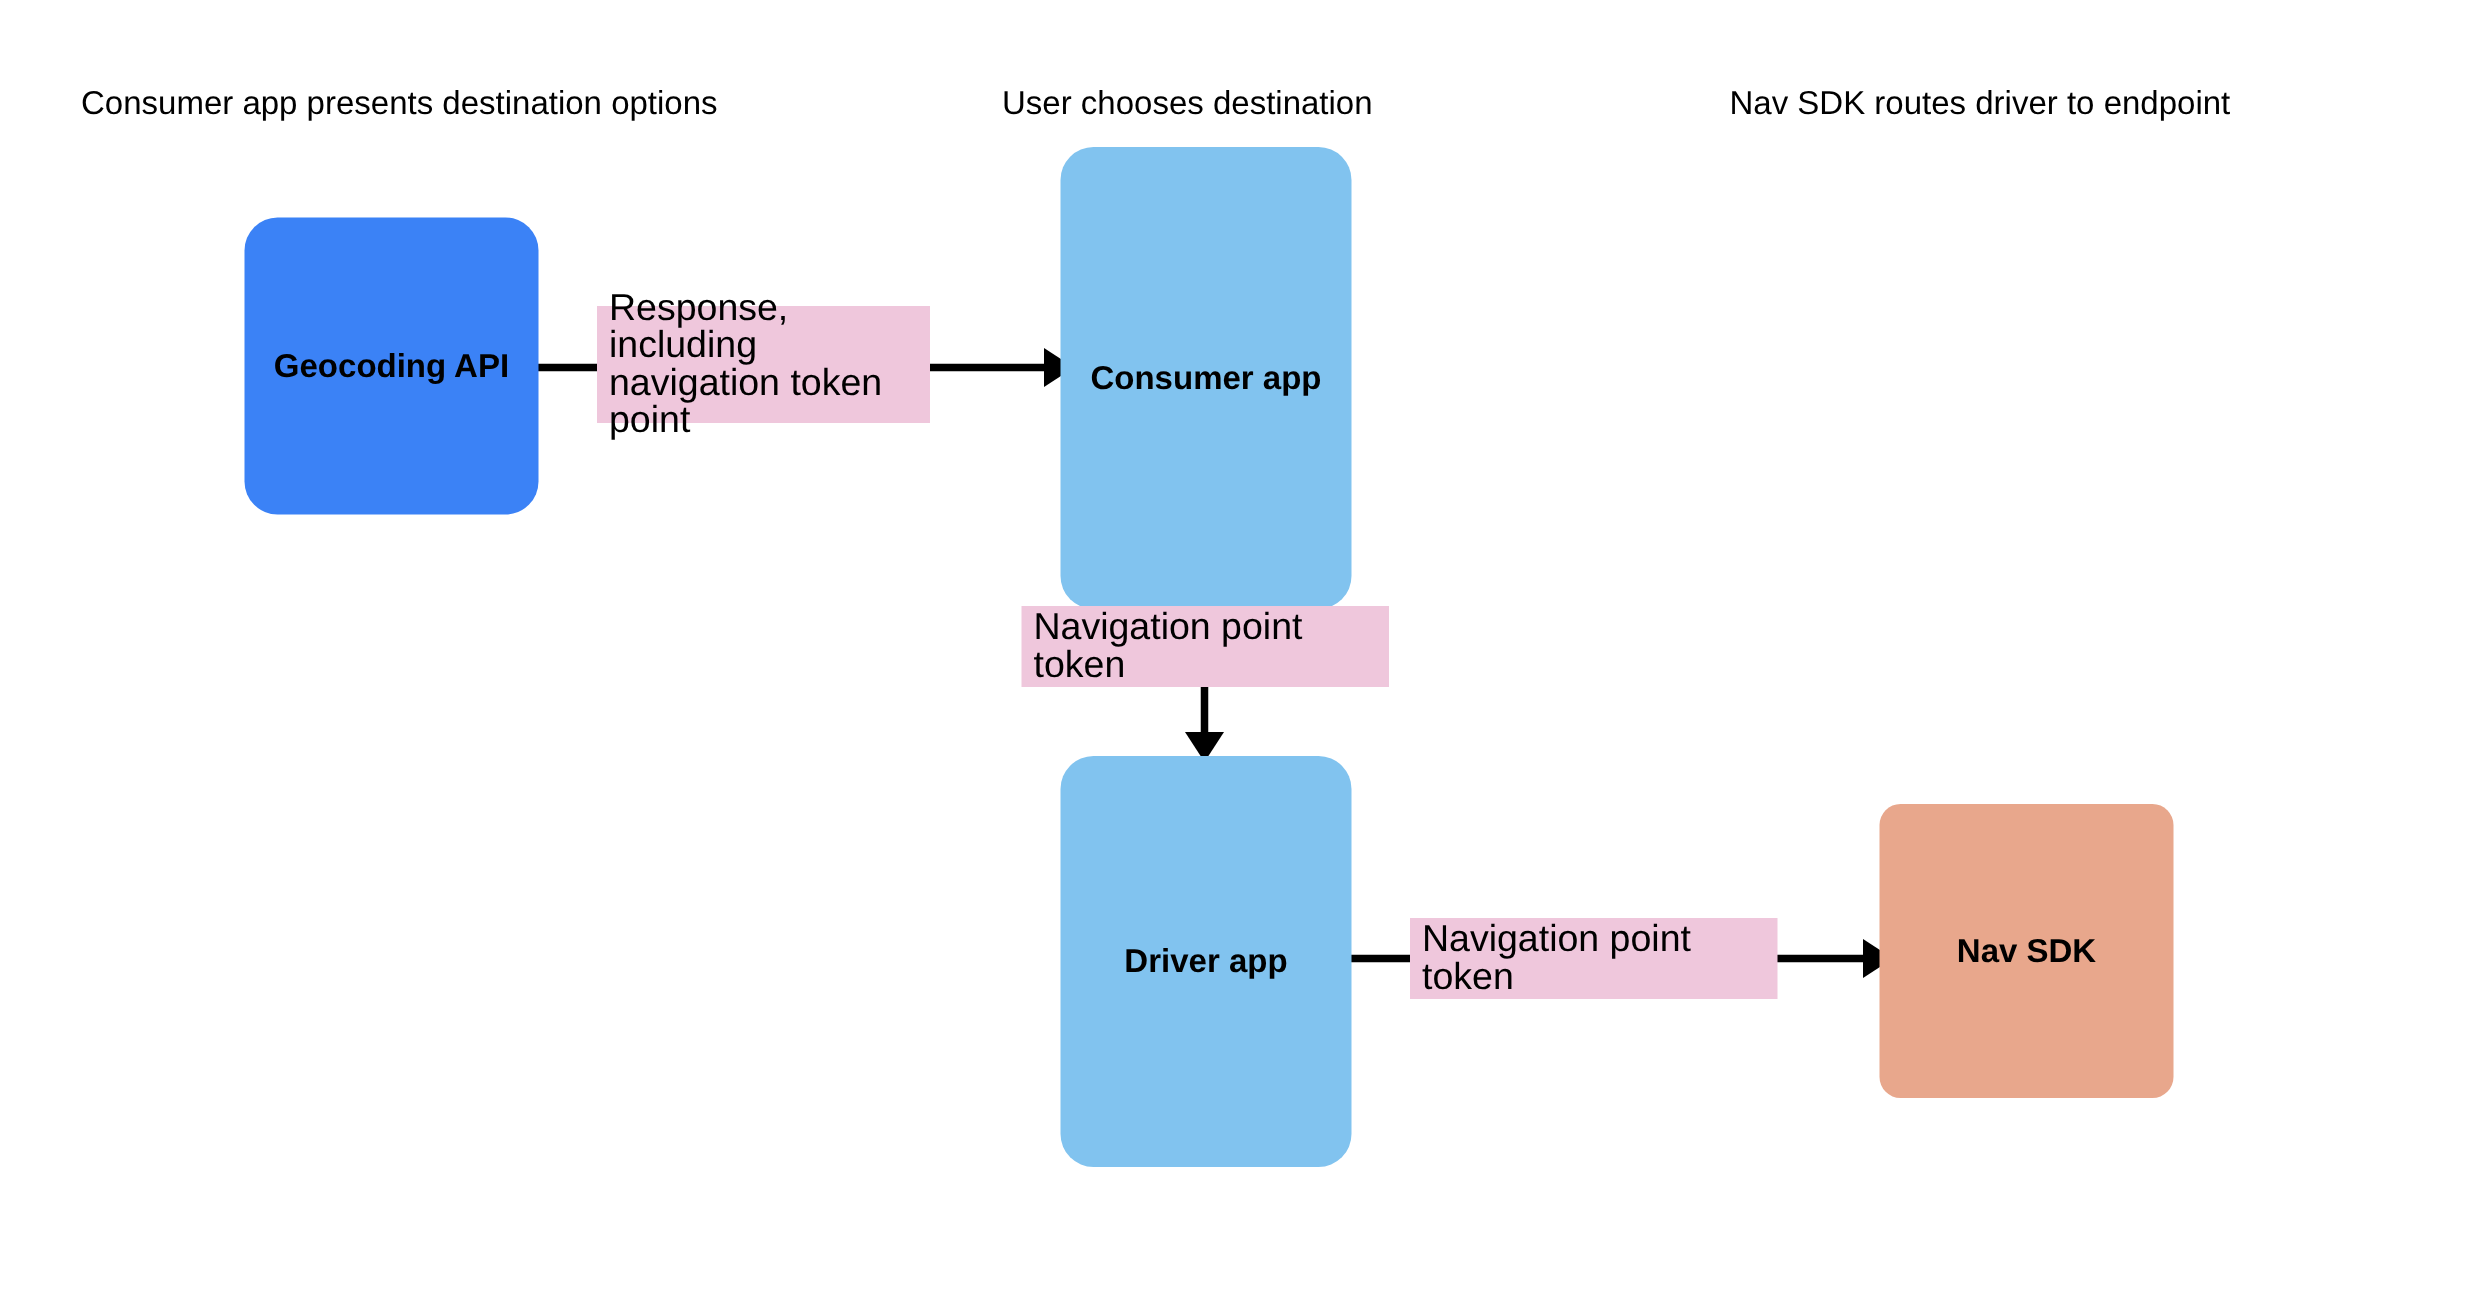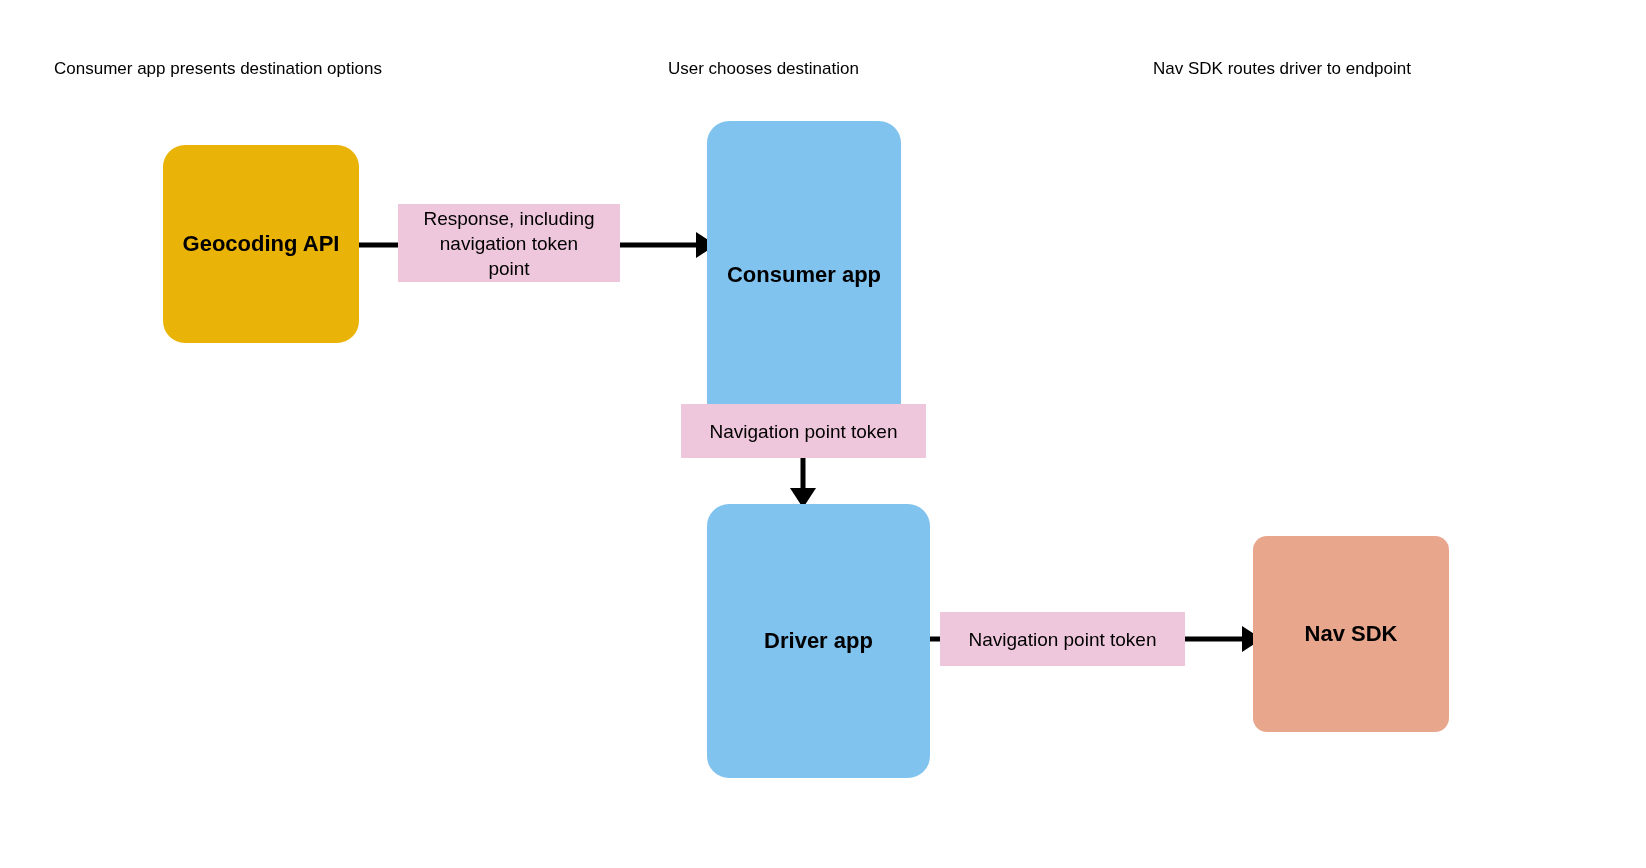--- a/index.html
+++ b/index.html
@@ -17,21 +17,21 @@
   #canvas {
     position: relative;
     width: 1646px;
     height: 868px;
     background: #ffffff;
   }
 
   
   .col-header {
     position: absolute;
-    font-size: 17px;
+    font-size: 22px;
     line-height: 26px;
     color: #000000;
     white-space: nowrap;
     font-weight: 400;
   }
   #header-0 { left: 54px;   top: 56px; }
   #header-1 { left: 668px;  top: 56px; }
   #header-2 { left: 1153px; top: 56px; }
 
   
@@ -46,49 +46,48 @@
     color: #000000;
     text-align: center;
     white-space: nowrap;
     z-index: 3;
   }
   #node-geocoding {
     left: 163px; top: 145px;
     width: 196px; height: 198px;
   }
   #node-consumer {
-    left: 707px; top: 121px;
+    left: 707px; top: 98px;
     width: 194px; height: 308px;
   }
   #node-driver {
     left: 707px; top: 504px;
-    width: 223px; height: 274px;
+    width: 194px; height: 274px;
   }
   #node-navsdk {
     left: 1253px; top: 536px;
     width: 196px; height: 196px;
   }
 
   
   .connector {
     position: absolute;
     z-index: 2;
   }
   #arrow-geo-consumer { left: 356px; top: 228px; width: 360px; height: 34px; }
   #arrow-consumer-driver { left: 786px; top: 376px; width: 34px; height: 132px; }
   #arrow-driver-navsdk { left: 896px; top: 622px; width: 366px; height: 34px; }
 
   
   .edge-label {
     position: absolute;
     background: #efc7dc;
     color: #000000;
-    font-size: 19px;
+    font-size: 25px;
     line-height: 25px;
-    text-align: center;
     display: flex;
     align-items: center;
     justify-content: center;
     padding: 4px 8px;
     z-index: 4;
   }
   #label-response {
     left: 398px; top: 204px;
     width: 222px; height: 78px;
   }
@@ -125,21 +124,21 @@
     </svg>
   </div>
 
   <div class="connector" id="arrow-driver-navsdk">
     <svg width="366" height="34" viewBox="0 0 366 34" xmlns="http://www.w3.org/2000/svg">
       <line x1="0" y1="17" x2="348" y2="17" stroke="#000000" stroke-width="5"></line>
       <polygon points="346,4 366,17 346,30" fill="#000000"></polygon>
     </svg>
   </div>
 
-  <div class="node" id="node-geocoding" style="background:#eab308;">
+  <div class="node" id="node-geocoding" style="background:#3b82f6;">
     <span>Geocoding API</span>
   </div>
 
   <div class="node" id="node-consumer" style="background:#81c3ef;">
     <span>Consumer app</span>
   </div>
 
   <div class="node" id="node-driver" style="background:#81c3ef;">
     <span>Driver app</span>
   </div>

